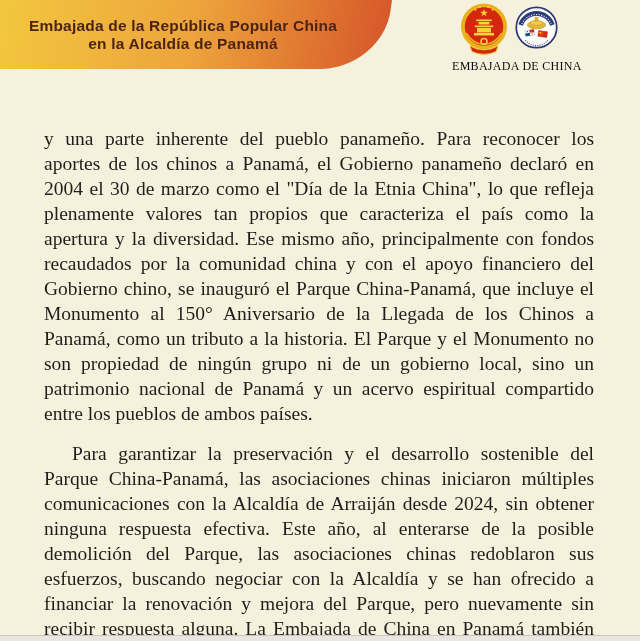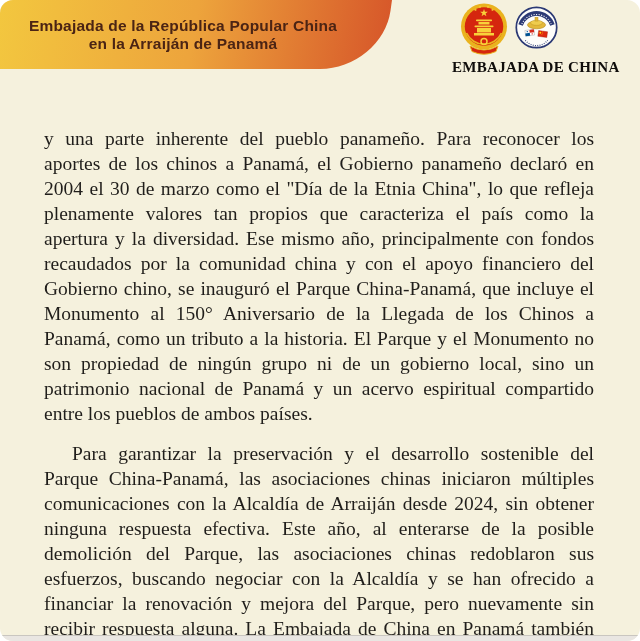--- a/index.html
+++ b/index.html
@@ -1,38 +1,38 @@
 <!DOCTYPE html>
 <html><head>
 <meta charset="utf-8">
 <style>
   html,body{margin:0;padding:0;}
   body{width:640px;height:641px;overflow:hidden;font-family:"Liberation Sans",sans-serif;}
-  .screen{position:relative;width:640px;height:641px;background:#f5f1dd;overflow:hidden;border-radius:13px;}
+  .screen{position:relative;width:640px;height:641px;background:#f5f1dd;overflow:hidden;}
 
   
   .banner-shape{
     position:absolute;top:0;left:-12px;width:404px;height:69px;
     background:linear-gradient(92deg,#f3c93f 0%,#eda43c 52%,#d7582a 100%);
     border-bottom-right-radius:62px 58px;
     transform:skewX(-8deg);transform-origin:100% 0;
   }
   .banner-title{
     position:absolute;top:17px;left:0;width:366px;z-index:2;
     text-align:center;color:#4b2414;font-weight:bold;
     font-size:15.5px;line-height:17.5px;letter-spacing:.2px;
   }
 
   
   .emblems{position:absolute;top:3px;left:452px;width:112px;z-index:2;}
   .emblem-row{display:flex;align-items:flex-start;justify-content:center;gap:6px;}
   .caption{
     margin-top:3px;text-align:right;white-space:nowrap;
-    font-family:"Liberation Serif",serif;font-weight:bold;
-    font-size:15px;letter-spacing:.3px;color:#0f0d0b;
+    font-family:"Liberation Serif",serif;font-weight:normal;
+    font-size:12px;letter-spacing:.3px;color:#0f0d0b;
   }
 
   
   .doc{
     position:absolute;top:118px;left:36px;width:566px;
     font-family:"Liberation Serif",serif;font-size:19.5px;line-height:25px;
     color:#201e1b;text-align:justify;
   }
   .doc p{margin:8px;}
   .doc p + p{margin-top:15px;text-indent:28px;}
@@ -44,21 +44,21 @@
   }
 </style>
 </head>
 <body>
 
 <div class="screen">
 
   <div class="banner-shape"></div>
   <div class="banner-title">
     <div>Embajada de la República Popular China</div>
-    <div>en la Arraiján de Panamá</div>
+    <div>en la Alcaldía de Panamá</div>
   </div>
 
   <div class="emblems">
     <div class="emblem-row">
 
       <svg width="50" height="53" viewBox="0 0 100 106">
         <defs>
           <polygon id="st" points="0,-10 2.4,-3.1 9.5,-3.1 3.8,1.2 5.9,8.1 0,3.8 -5.9,8.1 -3.8,1.2 -9.5,-3.1 -2.4,-3.1"></polygon>
         </defs>
         <path d="M22,86 Q50,102 78,86 L74,97 Q50,108 26,97 Z" fill="#d5260e" stroke="#eab31e" stroke-width="2"></path>

